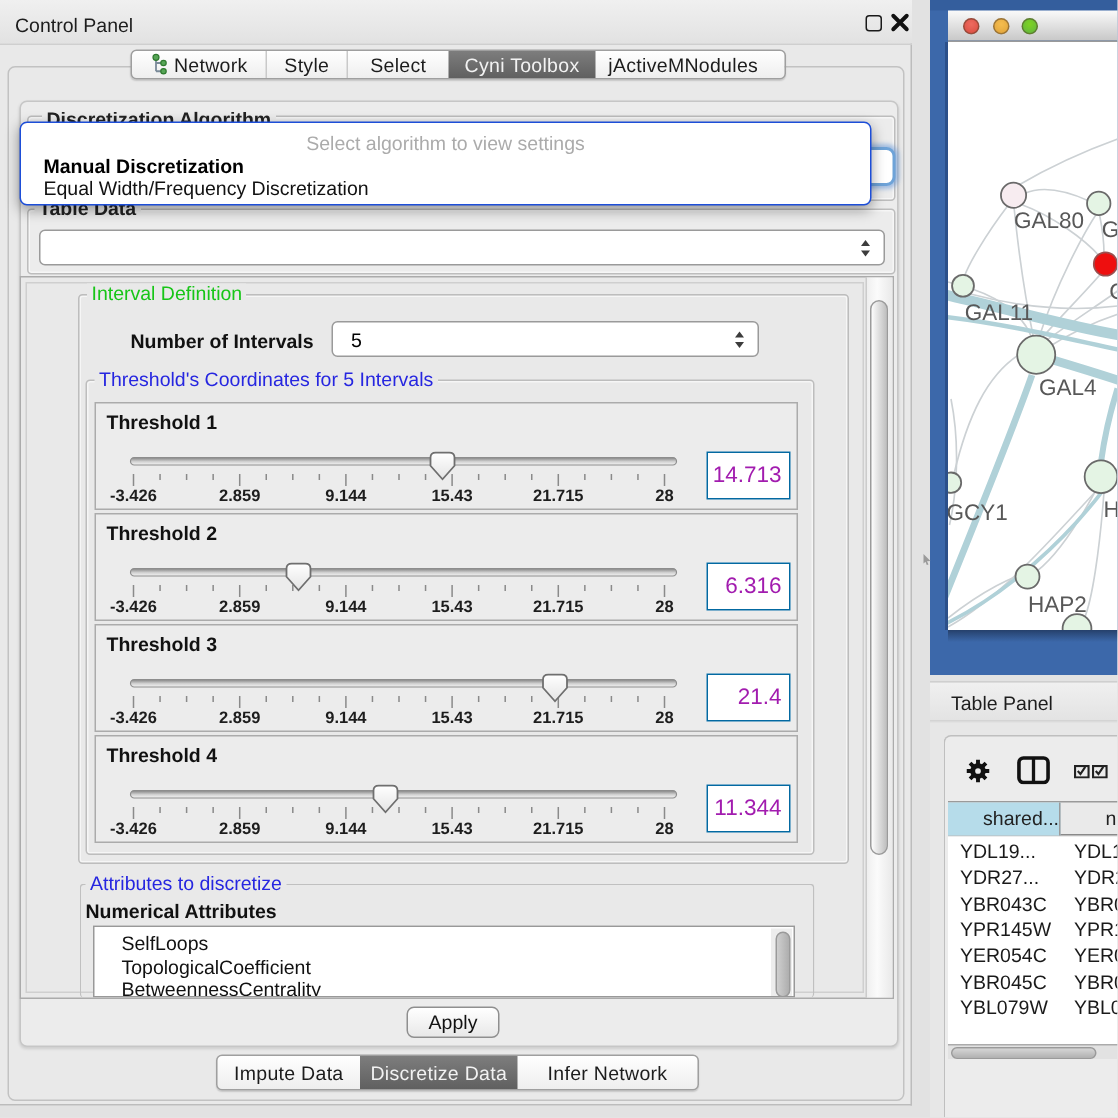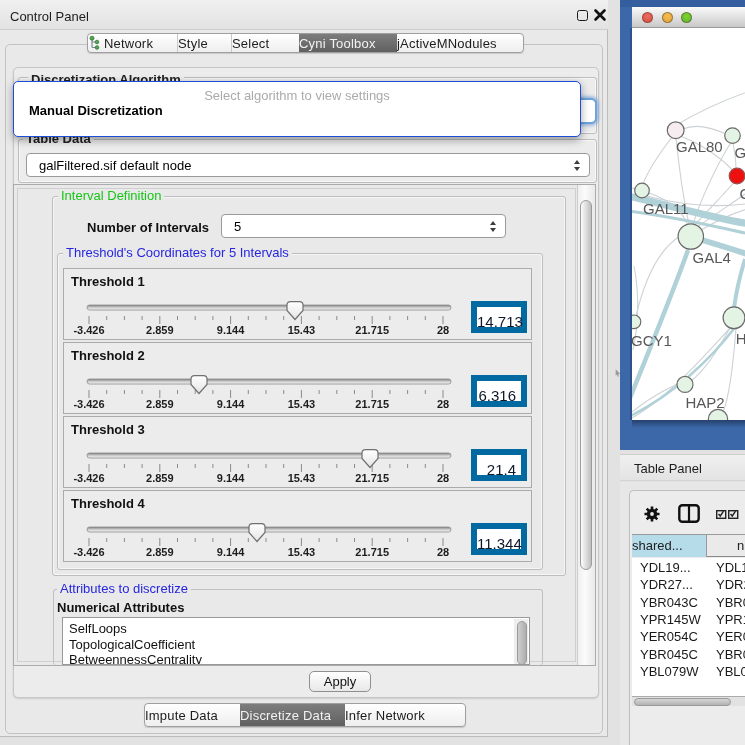--- a/index.html
+++ b/index.html
@@ -12,22 +12,22 @@
   font-size:13px; color:#000; }
 .combo .ctext { position:absolute; left:12px; top:4px; }
 .combo .arr { position:absolute; right:8px; top:6px; width:7px; display:block; }
 .arr .up { display:block; width:0;height:0;border-left:3.5px solid transparent;border-right:3.5px solid transparent;
   border-bottom:4px solid #3c3c3c; margin:0 0 3px 0;}
 .arr .dn { display:block; width:0;height:0;border-left:3.5px solid transparent;border-right:3.5px solid transparent;
   border-top:4px solid #3c3c3c;}
 .trow { position:absolute; left:63px; width:469px; height:72px; border:1px solid #ababab; background:#ececec; }
 .trow .ttl { position:absolute; left:7px; top:5px; font-size:13px; font-weight:bold; color:#111; }
 .trow .vbox { position:absolute; left:407px; top:32px; width:56px; height:32px; background:#fff;
-  border:6px solid #0369a1; font-size:15px; color:#0f172a; text-align:right; line-height:30px; padding-right:5px; }
-.tabseg { display:inline-block; height:100%; font-size:13px; color:#1c1c1c; text-align:left;
+  border:1px solid #0369a1; font-size:15px; color:#a21caf; text-align:right; line-height:30px; padding-right:5px; }
+.tabseg { display:inline-block; height:100%; font-size:13px; color:#1c1c1c; text-align:center;
   line-height:20px; letter-spacing:0.2px; }
 </style></head>
 <body>
 <div id="stage">
 <div class="abs" style="left:0;top:0;width:608px;height:737px;background:#e9e9e9;border-right:1px solid #bcbcbc;border-bottom:1px solid #bcbcbc;"></div>
 <div class="abs" style="left:0;top:0;width:608px;height:30px;background:linear-gradient(#f0f0f0,#e2e2e2);border-bottom:1px solid #cfcfcf;"></div>
 <div class="abs" style="left:10px;top:9px;font-size:13px;color:#1d1d1d;">Control Panel</div>
 <div class="abs" style="left:577px;top:10px;width:11px;height:11px;border:1.6px solid #1a1a1a;border-radius:2.5px;"></div>
 <svg class="abs" style="left:593px;top:8px" width="14" height="14" viewBox="0 0 14 14">
 <path d="M2.5 2.5 L11.5 11.5 M11.5 2.5 L2.5 11.5" stroke="#111" stroke-width="2.6" stroke-linecap="round"></path>
@@ -39,21 +39,20 @@
             <circle cx="9" cy="7" r="1.8" fill="#56a556" stroke="#2f7a2f" stroke-width="0.8"></circle>
             <circle cx="9" cy="12.5" r="1.8" fill="#56a556" stroke="#2f7a2f" stroke-width="0.8"></circle>
           </svg>Network</span></div><div class="tabseg" style="width:54px;border-right:1px solid #c9c9c9;">Style</div><div class="tabseg" style="width:67px;">Select</div><div class="tabseg" style="width:98px;background:linear-gradient(#7d7d7d,#606060);color:#f2f2f2;">Cyni Toolbox</div><div class="tabseg" style="width:117px;">jActiveMNodules</div></div>
 <div class="abs" style="left:13px;top:67px;width:586px;height:631px;border:1px solid #c6c6c6;border-radius:5px;background:#ececec;box-shadow:0 1px 2px rgba(0,0,0,0.12);"></div>
 <div class="abs etch" style="left:18px;top:77px;width:579px;height:57px;border-radius:3px;"></div>
 <div class="gtitle" style="left:28px;top:73px;font-weight:bold;color:#222;background:#ececec;">Discretization Algorithm</div>
 <div class="abs" style="left:26px;top:98px;width:571px;height:26px;background:#fff;border:2px solid #6ea3d8;border-radius:6px;box-shadow:0 0 3px 2px rgba(100,150,215,0.55);"></div>
 <div class="abs etch" style="left:18px;top:139px;width:579px;height:44px;"></div>
 <div class="gtitle" style="left:23px;top:132px;font-weight:bold;color:#222;background:#ececec;">Table Data</div>
 <div class="combo" style="left:26px;top:153px;width:564px;height:24px;">
-      <span class="ctext">galFiltered.sif default node</span>
       <span class="arr">
         <span class="up"></span>
         <span class="dn"></span>
       </span>
     </div>
 <div class="abs" style="left:13px;top:184px;width:583px;height:482px;border:1px solid #ababab;background:#e9e9e9;"></div>
 <div class="abs" style="left:17px;top:188px;width:559px;height:474px;border:1px solid #cfcfcf;background:#e9e9e9;"></div>
 <div class="abs" style="left:577px;top:185px;width:18px;height:480px;background:linear-gradient(90deg,#efefef,#fbfbfb 40%,#e9e9e9);border-left:1px solid #cccccc;"></div>
 <div class="abs" style="left:580px;top:200px;width:12px;height:370px;border:1px solid #9b9b9b;border-radius:6px;background:linear-gradient(90deg,#fdfdfd,#bfbfbf);"></div>
 <div class="abs etch" style="left:52px;top:196px;width:514px;height:380px;"></div>
@@ -176,30 +175,31 @@
         <g transform="translate(193,32)">
           <path d="M -8 4 Q -8 0.7 -4.5 0.7 L 4.5 0.7 Q 8 0.7 8 4 L 8 9.5 L 0 18.5 L -8 9.5 Z" fill="url(#th)" stroke="#6f6f6f" stroke-width="1.2"></path>
         </g>
       </svg>
 <div class="ttl">Threshold 4</div>
 <div class="vbox">11.344</div>
 </div>
 <div class="abs etch" style="left:53px;top:589px;width:490px;height:76px;border-bottom:none;box-shadow:none;border-color:#c0c0c0;"></div>
 <div class="gtitle" style="left:57px;top:582px;color:#2626e0;">Attributes to discretize</div>
 <div class="abs" style="left:57px;top:600px;font-size:13px;font-weight:bold;color:#111;">Numerical Attributes</div>
-<div class="abs" style="left:62px;top:617px;width:468px;height:48px;background:#fff;border:1px solid #999;overflow:hidden;">
+<div class="abs" style="left:62px;top:617px;width:468px;height:48px;background:#fff;border:1px solid #999;overflow:hidden;padding-left:12px;">
       <div style="font-size:13px;color:#111;padding:3px 0 0 6px;line-height:15.6px;">SelfLoops<br>TopologicalCoefficient<br>BetweennessCentrality</div>
       <div style="position:absolute;right:1px;top:1px;width:14px;height:46px;background:#ededed;"></div>
       <div style="position:absolute;right:2px;top:3px;width:10px;height:44px;background:linear-gradient(90deg,#cfcfcf,#aeaeae);border:1px solid #9a9a9a;border-radius:5px;"></div>
     </div>
-<div class="abs" style="left:271px;top:671px;width:62px;height:21px;background:linear-gradient(#ffffff,#e8e8e8);border:1px solid #8f8f8f;border-radius:5px;font-size:13px;color:#111;text-align:center;line-height:19px;margin-left:38px;">Apply</div>
+<div class="abs" style="left:271px;top:671px;width:62px;height:21px;background:linear-gradient(#ffffff,#e8e8e8);border:1px solid #8f8f8f;border-radius:5px;font-size:13px;color:#111;text-align:center;line-height:19px;">Apply</div>
 <div class="abs" style="left:144px;top:703px;width:322px;height:24px;background:linear-gradient(#ffffff,#eeeeee);border:1px solid #9f9f9f;border-radius:4px;box-shadow:0 1px 1px rgba(0,0,0,0.15);overflow:hidden;white-space:nowrap;font-size:0;"><div class="tabseg" style="width:95px;line-height:23px;">Impute Data</div><div class="tabseg" style="width:105px;line-height:23px;background:linear-gradient(#7d7d7d,#606060);color:#f2f2f2;">Discretize Data</div><div class="tabseg" style="width:120px;line-height:23px;">Infer Network</div></div>
 <div class="abs" style="left:13px;top:81px;width:568px;height:56px;background:#ffffff;border:1px solid #1d4ed8;border-radius:5px;box-shadow:0 3px 9px rgba(0,0,0,0.38);z-index:30;">
       <div style="position:absolute;left:0;right:0;top:6px;text-align:center;font-size:13px;color:#ababab;">Select algorithm to view settings</div>
       <div style="position:absolute;left:15px;top:21px;font-size:13px;font-weight:bold;color:#000;">Manual Discretization</div>
+      <div style="position:absolute;left:15px;top:36px;font-size:13px;color:#111;">Equal Width/Frequency Discretization</div>
     </div>
 <svg class="abs" style="left:615px;top:369px;z-index:5;" width="6" height="8" viewBox="0 0 9 11">
       <path d="M1 0 L8 7 L4.5 7.3 L6 10.5 L4.3 11 L3 7.8 L1 9.5 Z" fill="#9a9a9a"></path>
     </svg>
 <div class="abs" style="left:620px;top:0;width:125px;height:450px;background:#3c68aa;"></div>
 <div class="abs" style="left:620px;top:0;width:125px;height:7px;background:#345e9d;"></div>
 <div class="abs" style="left:630px;top:28px;width:2px;height:392px;background:#2c508a;"></div>
 <div class="abs" style="left:632px;top:7px;width:113px;height:21px;background:linear-gradient(#fafafa,#c8c8c8);border-bottom:1px solid #9a9a9a;"></div>
 <div class="abs" style="left:642.0px;top:12px;width:11px;height:11px;border-radius:50%;background:radial-gradient(circle at 50% 35%, #ee6b60, #d94c40);border:1px solid rgba(80,60,40,0.5);"></div>
 <div class="abs" style="left:661.5px;top:12px;width:11px;height:11px;border-radius:50%;background:radial-gradient(circle at 50% 35%, #f5bd4f, #e0a33a);border:1px solid rgba(80,60,40,0.5);"></div>
@@ -272,21 +272,21 @@
     </svg>
 <svg class="abs" style="left:716px;top:510px;" width="11" height="9" viewBox="0 0 11 9">
       <rect x="0.7" y="0.7" width="9" height="7.6" fill="none" stroke="#222" stroke-width="1.4"></rect>
       <path d="M2.5 4 L4.3 6 L7.5 1.2" fill="none" stroke="#222" stroke-width="1.4"></path>
     </svg>
 <svg class="abs" style="left:727.5px;top:510px;" width="11" height="9" viewBox="0 0 11 9">
       <rect x="0.7" y="0.7" width="9" height="7.6" fill="none" stroke="#222" stroke-width="1.4"></rect>
       <path d="M2.5 4 L4.3 6 L7.5 1.2" fill="none" stroke="#222" stroke-width="1.4"></path>
     </svg>
 <div class="abs" style="left:632px;top:534px;width:113px;height:23px;border-top:1px solid #9a9a9a;border-bottom:1px solid #8a8a8a;background:#eaeaea;">
-      <div style="position:absolute;left:0;top:0;width:75px;height:22px;background:#b6dcea;border-right:1px solid #9a9a9a;text-align:left;font-size:13px;color:#222;line-height:22px;">shared...</div>
+      <div style="position:absolute;left:0;top:0;width:75px;height:22px;background:#b6dcea;border-right:1px solid #9a9a9a;text-align:right;font-size:13px;color:#222;line-height:22px;">shared...</div>
       <div style="position:absolute;left:105px;top:0;font-size:13px;color:#222;line-height:22px;">n...</div>
     </div>
 <div class="abs" style="left:632px;top:558px;width:113px;height:138px;background:#ffffff;overflow:hidden;">
 <div style="position:absolute;left:0;top:0.0px;width:113px;height:17.3px;font-size:13px;color:#1a1a1a;">
         <span style="position:absolute;left:8px;top:2px;">YDL19...</span>
         <span style="position:absolute;left:84px;top:2px;">YDL194W</span>
       </div>
 <div style="position:absolute;left:0;top:17.3px;width:113px;height:17.3px;font-size:13px;color:#1a1a1a;">
         <span style="position:absolute;left:8px;top:2px;">YDR27...</span>
         <span style="position:absolute;left:84px;top:2px;">YDR277C</span>

